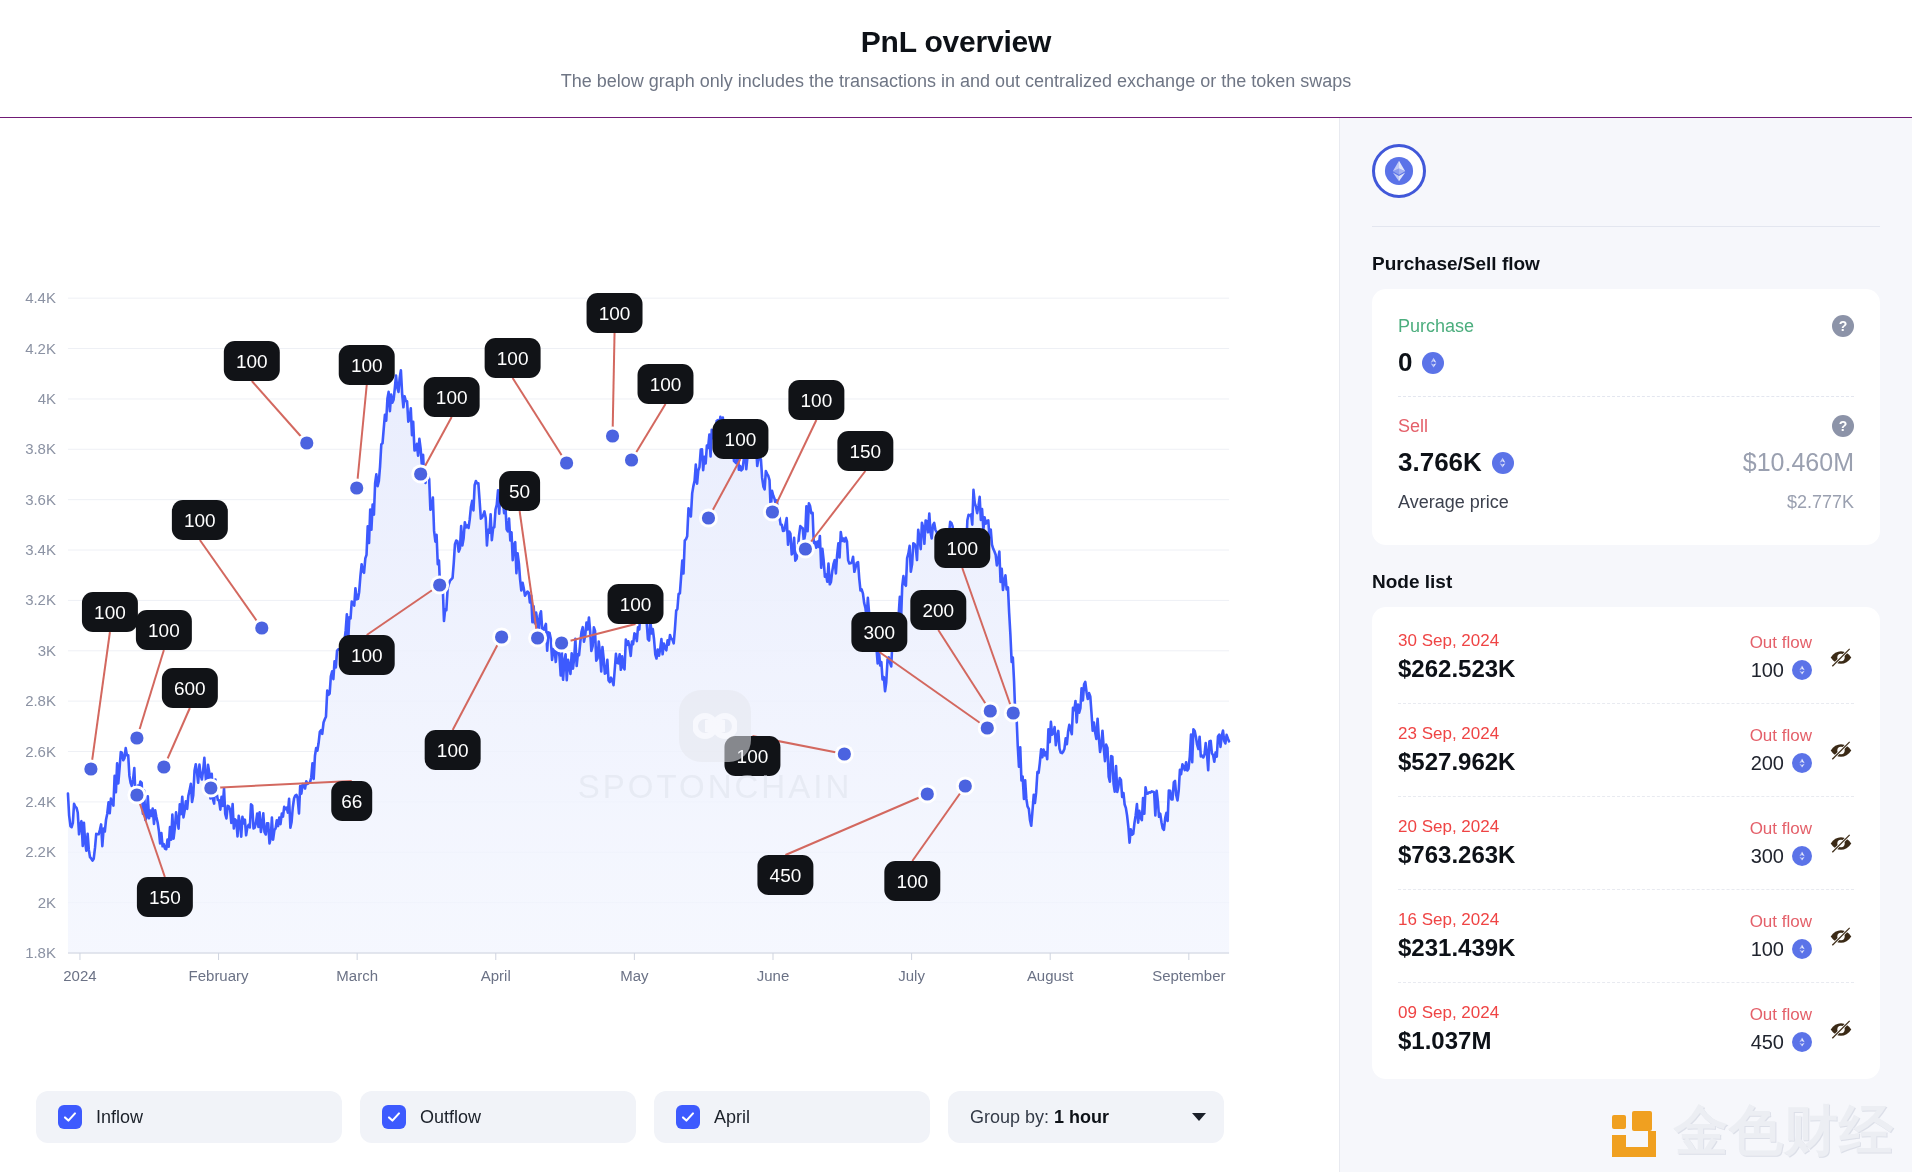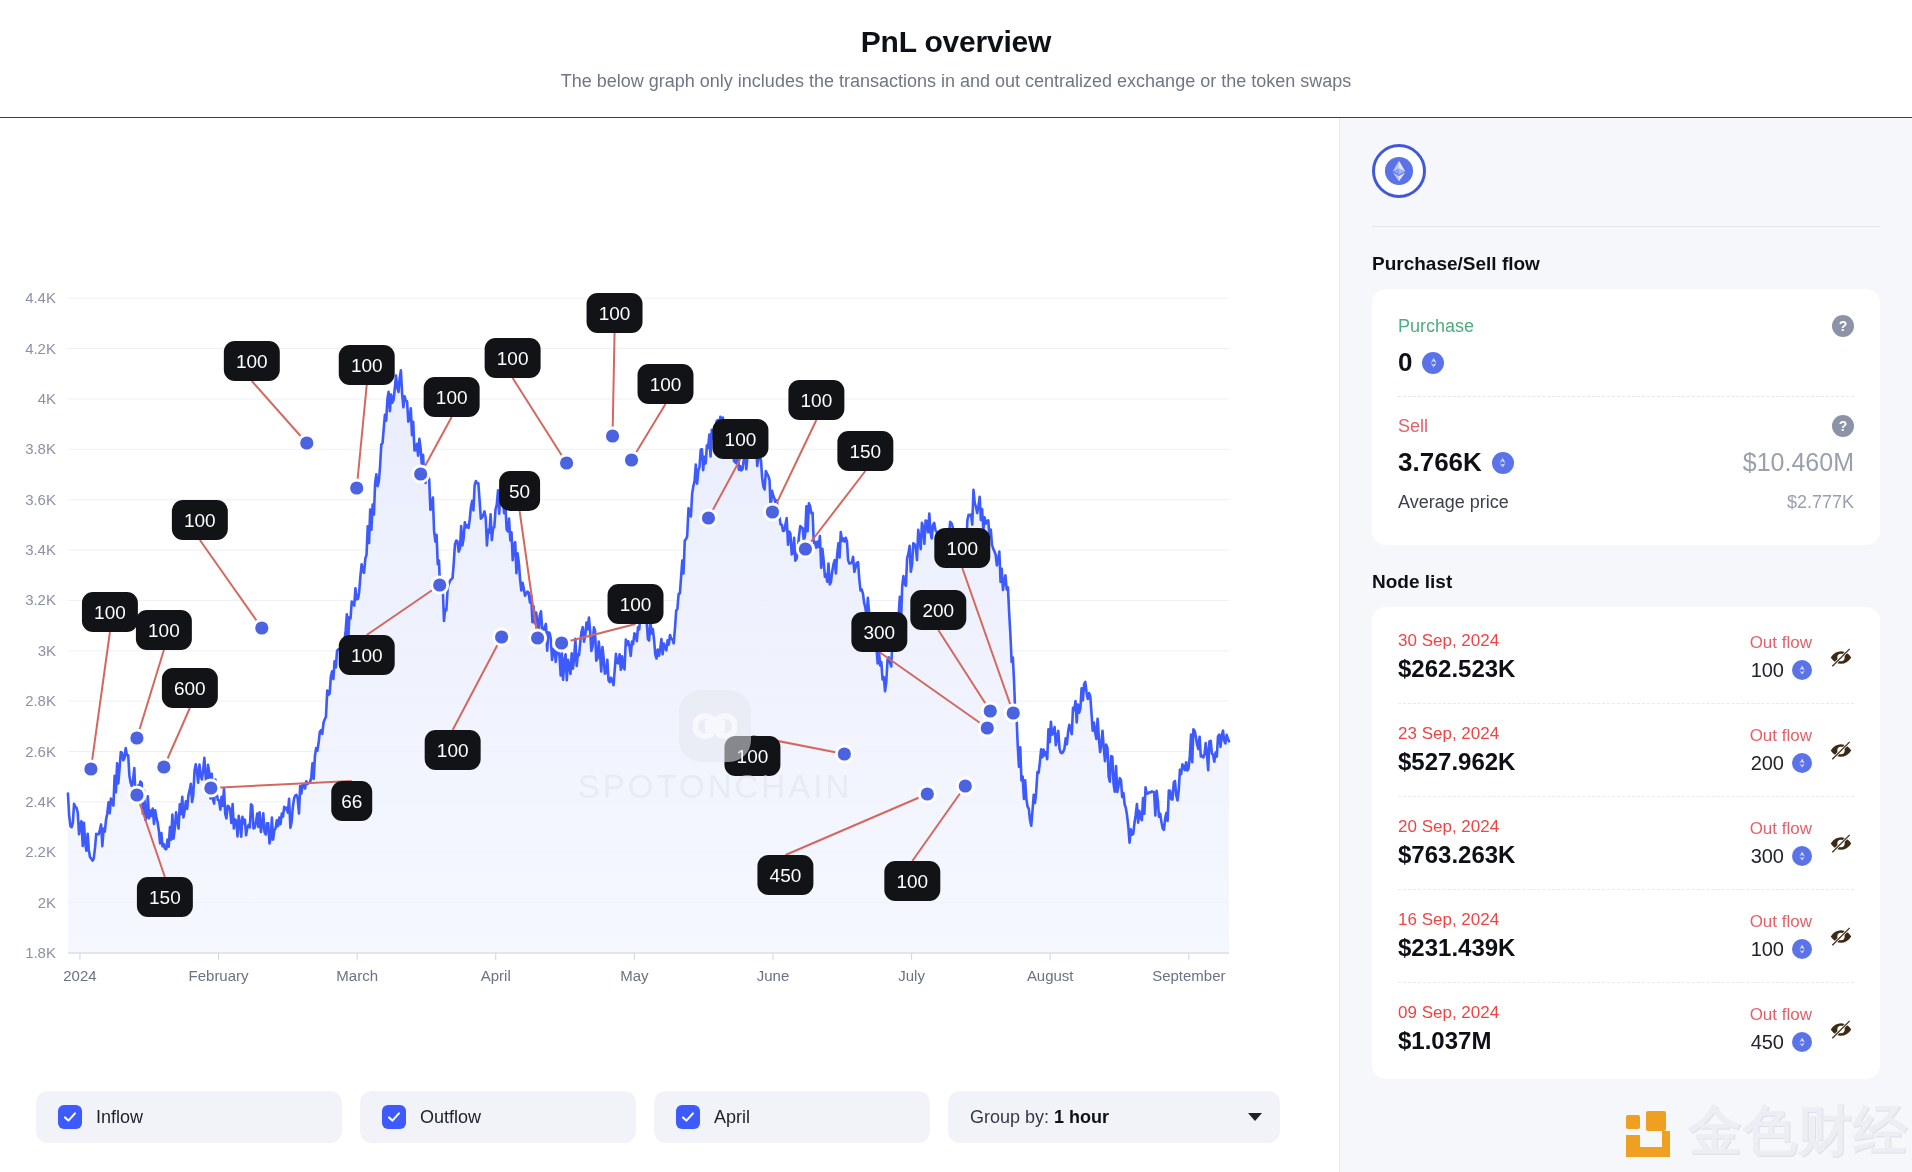--- a/index.html
+++ b/index.html
@@ -66,21 +66,21 @@
     background: #fff;
   }
   .ctl {
     height: 52px; border-radius: 12px; background: #f1f3f8;
     display: flex; align-items: center; gap: 14px;
     padding: 0 22px; font-size: 18px; color: #1b2029;
   }
   .ctl.w1 { width: 306px; }
   .ctl.w2 { width: 276px; }
   .ctl.w3 { width: 276px; }
-  .ctl.w4 { width: 332px; justify-content: space-between; padding-right: 18px;}
+  .ctl.w4 { width: 276px; justify-content: space-between; padding-right: 18px;}
   .cbx {
     width: 24px; height: 24px; border-radius: 6px; background: #3d5afe;
     display:flex;align-items:center;justify-content:center;flex:none;
   }
   .cbx svg { display:block; }
   .groupby { font-size: 18px; color:#333a47; }
   .groupby b { color:#0d1117; }
   .caret { width:0;height:0;border-left:7px solid transparent;border-right:7px solid transparent;border-top:8px solid #1b2029; }
 
   
@@ -134,21 +134,21 @@
   .node-date { font-size:17px; color:#ef4444; }
   .node-usd { font-size:24px; font-weight:bold; color:#0d1117; margin-top:4px; }
   .node-r { display:flex; align-items:center; gap:16px; }
   .node-rr { text-align:right; }
   .node-flow { font-size:17px; color:#e4606a; }
   .node-amt { display:flex; align-items:center; justify-content:flex-end; gap:8px; font-size:20px; color:#20242e; margin-top:6px; }
   .eye { flex:none; }
 
   
   .corner-wm {
-    position:absolute; right: 4px; bottom: 4px;
+    position:absolute; right: 18px; bottom: 4px;
     display:flex; align-items:center; gap: 12px;
     pointer-events:none;
   }
   .cw-text { font-size: 54px; color:#eceef3; font-weight:bold; letter-spacing:1px;
              text-shadow: 1px 1px 0 #dcdfe8; }
 </style>
 </head>
 <body>
 
 <div class="app">

